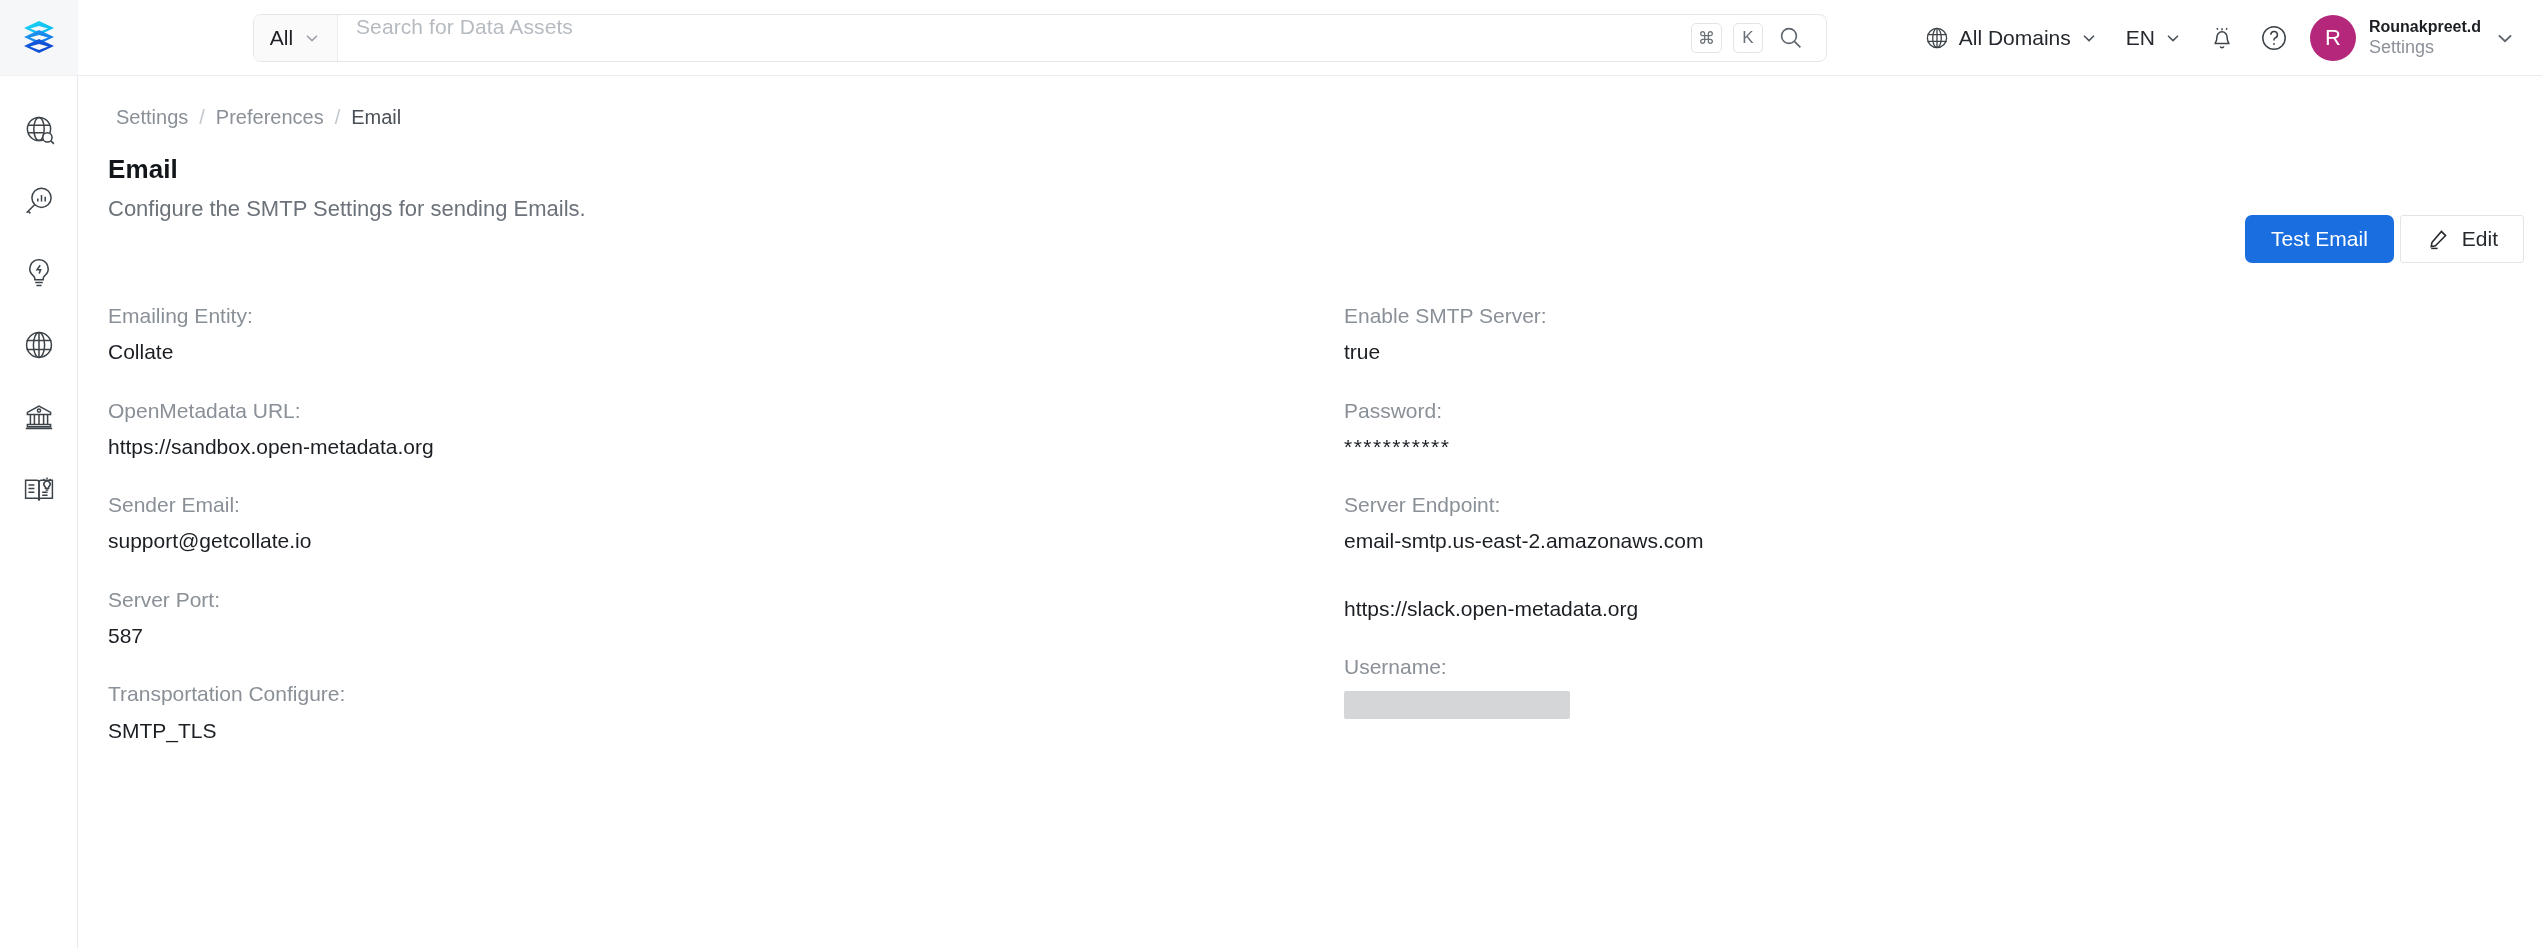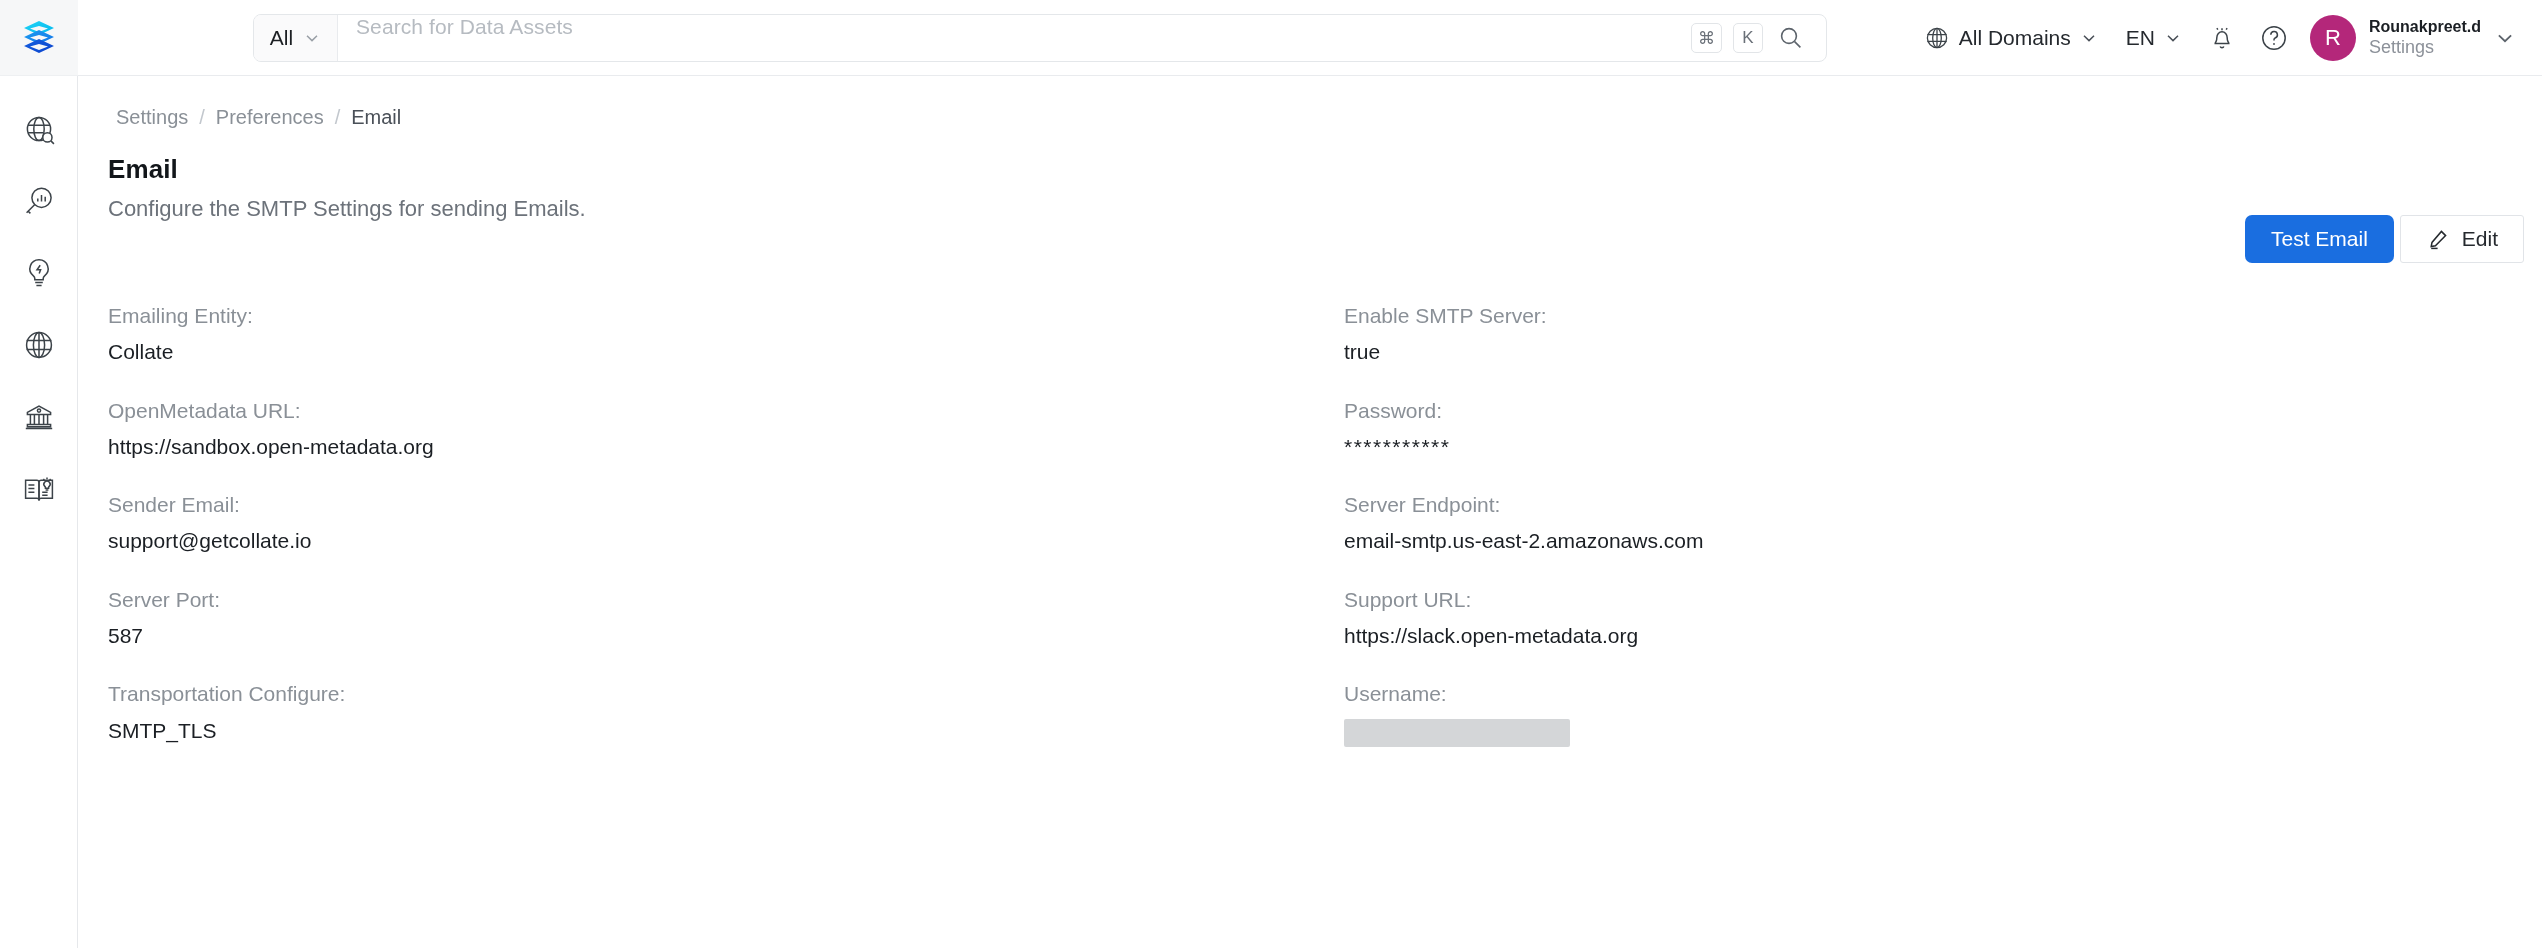--- a/index.html
+++ b/index.html
@@ -361,21 +361,20 @@
         </div>
         <div class="field">
           <div class="field-label">Password:</div>
           <div class="field-value mask">***********</div>
         </div>
         <div class="field">
           <div class="field-label">Server Endpoint:</div>
           <div class="field-value">email-smtp.us-east-2.amazonaws.com</div>
         </div>
         <div class="field">
-          <div class="field-label">Support URL:</div>
           <div class="field-value">https://slack.open-metadata.org</div>
         </div>
         <div class="field">
           <div class="field-label">Username:</div>
           <div class="field-redacted"></div>
         </div>
       </div>
 
     </div>
   </div>

